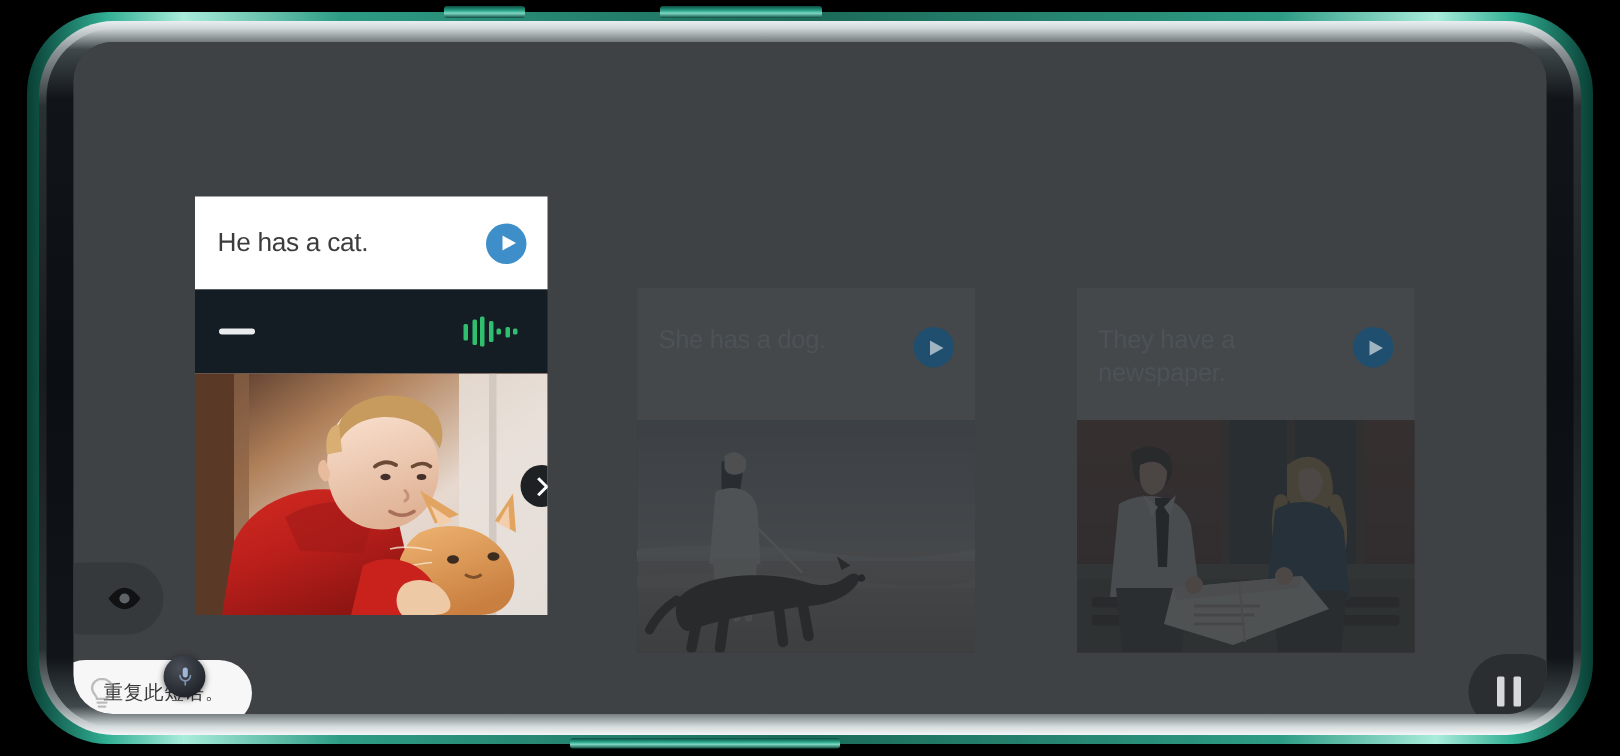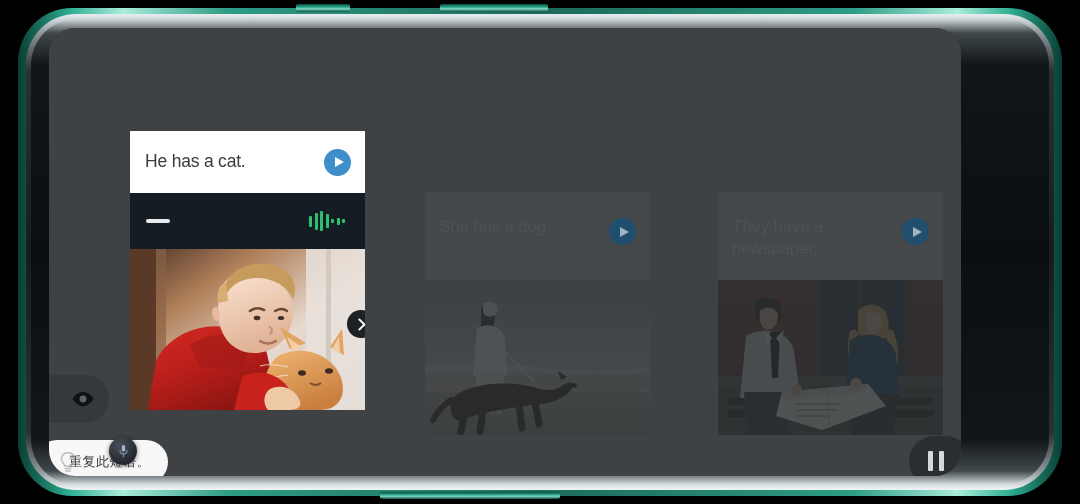--- a/index.html
+++ b/index.html
@@ -23,21 +23,21 @@
     background:linear-gradient(180deg,#e9eef0 0%,#8e9699 4%,#2b3133 12%,
                #181c1e 50%,#2b3133 88%,#8e9699 96%,#f2f6f7 100%);
   }
   .phone-inner{
     position:absolute;left:31px;top:19px;width:1018px;height:466px;
     border-radius:46px;
     background:linear-gradient(180deg,#cfd6d8 0%,#40484b 3%,#11151a 10%,
                #0b0e12 50%,#11151a 90%,#40484b 97%,#dbe2e4 100%);
   }
   .screen{
-    position:absolute;left:49px;top:28px;width:912px;height:448px;
+    position:absolute;left:49px;top:28px;width:982px;height:448px;
     border-radius:26px;background:#3d4043;overflow:hidden;
   }
 
   
   .hw-btn{position:absolute;background:linear-gradient(180deg,#0c4c40,#2ba88c 40%,#7fd9c4 60%,#0c4c40);
           border-radius:2px;}
   #hw-volume{left:296px;top:4px;width:54px;height:8px;}
   #hw-power{left:440px;top:4px;width:108px;height:8px;}
   .hw-btn-bottom{position:absolute;background:linear-gradient(180deg,#0c4c40,#2ba88c 40%,#7fd9c4 60%,#0c4c40);
           border-radius:2px;}

